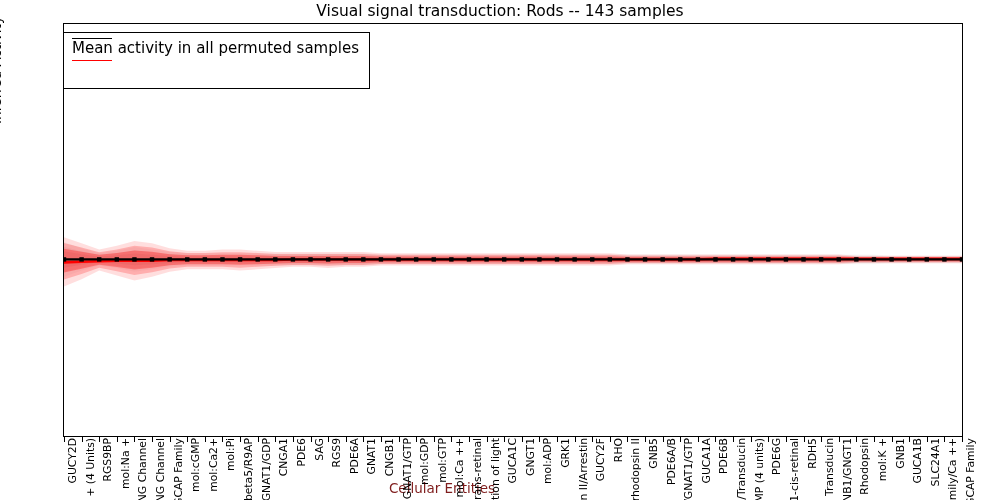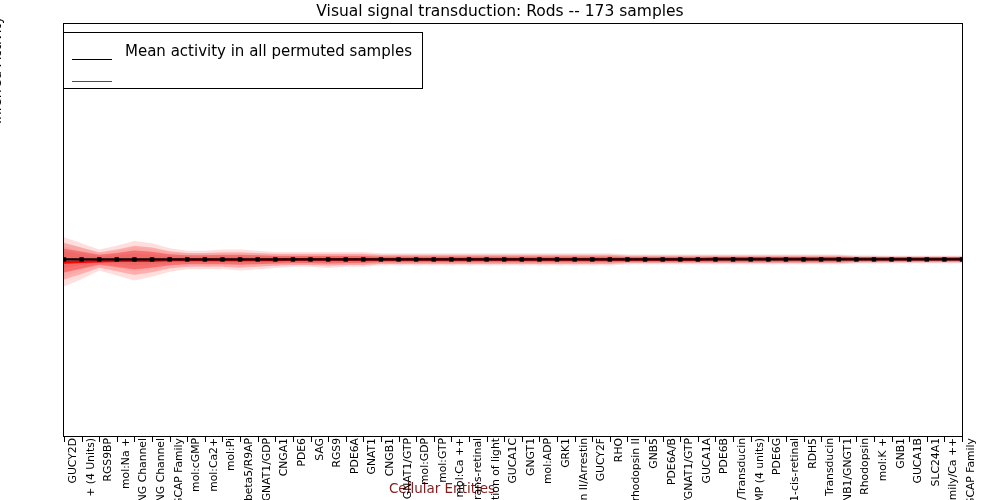--- a/index.html
+++ b/index.html
@@ -42,31 +42,31 @@
     text-align:right;line-height:1;
   }
   .xlabwrap{position:absolute;top:438px;height:1px;width:1px;}
 
   
   #legend{
     position:absolute;left:63px;top:32px;
     border:1.1px solid #000;background:#fff;
     padding:5px 10px 6px 8px;box-sizing:border-box;
   }
-  .legend-row{display:flex;align-items:flex-end;height:22px;}
+  .legend-row{display:flex;align-items:flex-start;height:22px;flex-direction:column;}
   .legend-swatch{width:40px;height:0;border-top:1.6px solid #000;margin-right:13px;}
   .legend-swatch.red{border-top-color:#ff0000;}
   .legend-text{font-size:15px;color:#000;white-space:nowrap;}
 </style>
 </head>
 <body>
 
 <div id="root">
 
-  <div id="chart-title">Visual signal transduction: Rods -- 173 samples</div>
+  <div id="chart-title">Visual signal transduction: Rods -- 143 samples</div>
 
   <div id="y-axis-label">Inferred Activity</div>
   <div id="x-axis-label">Cellular Entities</div>
 
   <div id="ytick-layer">
       <div class="ytick-mark" style="top: 24px;"></div>
       <div class="ytick-mark inner" style="top: 24px;"></div>
       <div class="ytick-mark" style="top: 83px;"></div>
       <div class="ytick-mark inner" style="top: 83px;"></div>
       <div class="ytick-mark" style="top: 142px;"></div>

